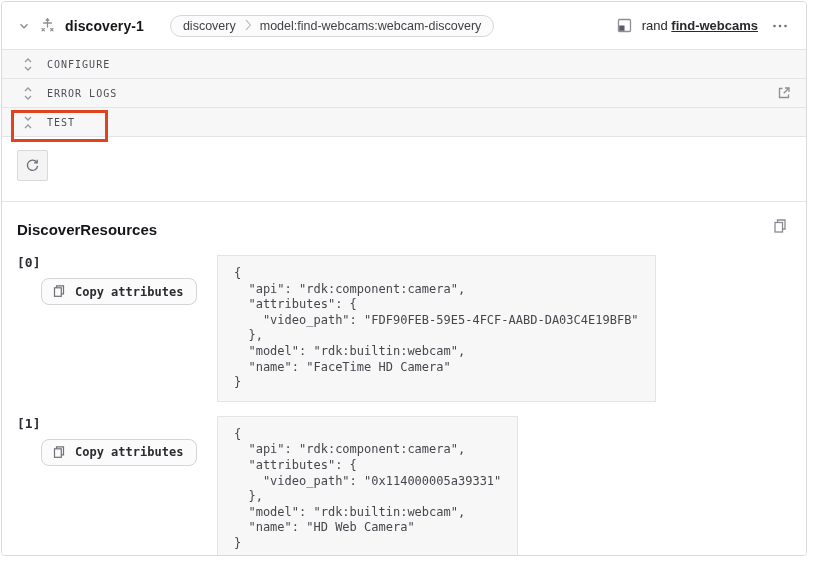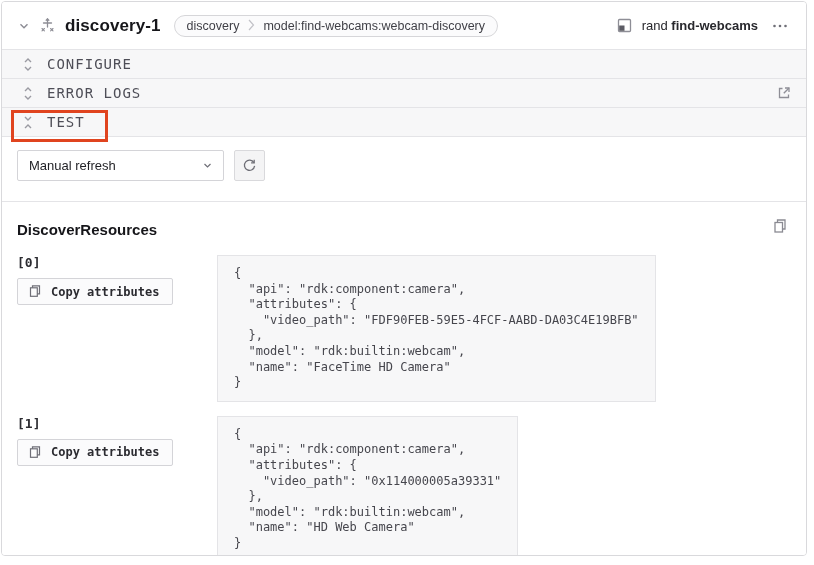--- a/index.html
+++ b/index.html
@@ -10,40 +10,40 @@
     overflow:hidden;
   }
   
   .card-header {
     height:47px; display:flex; align-items:center; padding:0 14px 0 16px;
     background:#ffffff;
   }
   .hdr-left { display:flex; align-items:center; gap:9px; flex:1; min-width:0; }
   .icon { display:inline-flex; align-items:center; justify-content:center; color:#8e8e96; flex:none; }
   .icon svg { display:block; }
-  .title { font-size:17px; font-weight:700; color:#16161a; letter-spacing:.1px; margin-right:4px; }
+  .title { font-size:14px; font-weight:700; color:#16161a; letter-spacing:.1px; margin-right:17px; }
   .badge {
     display:inline-flex; align-items:flex-start; gap:8px;
     border:1px solid #d6d6d9; background:#fbfbfc; border-radius:13px;
     padding:3px 12px; font-size:12.5px; color:#3f3f46; white-space:nowrap;
   }
   .badge .sep { color:#b9b9c0; }
   .hdr-right { display:flex; align-items:center; gap:10px; flex:none; }
   .from-text { font-size:13px; color:#28282d; }
-  .from-text b { font-weight:700; }
+  .from-text b { font-weight:700;text-decoration:underline; }
   .menu-btn { border:none; background:transparent; color:#6f6f77; cursor:pointer; padding:4px; display:flex; }
   
   .acc-row {
     position:relative; height:29px; display:flex; align-items:center;
     background:#f7f7f8; border-top:1px solid #e4e4e7; padding:0 12px 0 20px;
     cursor:pointer; width:100%;
   }
   .acc-label {
     font-family:"DejaVu Sans Mono","Liberation Mono",monospace;
-    font-size:14px; letter-spacing:1px; color:#4e4e57; margin-left:13px;
+    font-size:10px; letter-spacing:1px; color:#4e4e57; margin-left:13px;
   }
   .acc-spacer { flex:1; }
   .hl-box {
     position:absolute; left:9px; top:2px; width:97px; height:32px;
     border:3px solid #e0441f; z-index:3; pointer-events:none;
   }
   
   .test-content { background:#ffffff; border-top:1px solid #e4e4e7; }
   .controls { display:flex; align-items:center; gap:10px; padding:13px 16px 11px 15px; }
   .select {
@@ -64,24 +64,24 @@
   .copy-top-btn { border:none; background:transparent; color:#808088; cursor:pointer; padding:0; margin:-4px 2px 0 0; }
   .entry { display:flex; align-items:flex-start; margin-top:17px; }
   .entry + .entry { margin-top:14px; }
   .entry-left { width:200px; flex:none; }
   .index-label {
     font-family:"DejaVu Sans Mono","Liberation Mono",monospace;
     font-size:13px; font-weight:700; color:#2c2c31;
   }
   .copy-attr-btn {
     margin-top:8px; display:inline-flex; align-items:center; gap:9px;
-    border:1px solid #d4d4d8; background:#fbfbfc; border-radius:2px;
+    border:1px solid #d4d4d8; background:#fbfbfc; border-radius:8px;
     padding:5px 13px 5px 10px; cursor:pointer;
     font-family:"DejaVu Sans Mono","Liberation Mono",monospace;
-    font-size:12px; font-weight:700; color:#2c2c31;
+    font-size:12px; font-weight:700; color:#2c2c31;margin-left:24px;
   }
   .code-block {
     background:#f7f7f8; border:1px solid #e4e4e7;
     padding:10px 16px; width:fit-content; max-width:560px;
     font-family:"DejaVu Sans Mono","Liberation Mono",monospace;
     font-size:12px; line-height:15.6px; color:#46464d; white-space:pre;
   }
 </style>
 </head>
 <body>
@@ -173,28 +173,20 @@
       <svg width="12" height="15" viewBox="0 0 12 15" fill="none" stroke="#9a9aa2" stroke-width="1.4">
           <polyline points="3,2 6,5 9,2"></polyline>
           <polyline points="3,13 6,10 9,13"></polyline>
         </svg>
     </span>
     <span class="acc-label">TEST</span>
   </div>
 
   <div class="test-content">
     <div class="controls">
-      <div class="select">
-        <span>Manual refresh</span>
-        <span class="icon">
-          <svg width="11" height="11" viewBox="0 0 11 11" fill="none" stroke="#6f6f77" stroke-width="1.2">
-              <polyline points="2.5,4 5.5,7 8.5,4"></polyline>
-            </svg>
-        </span>
-      </div>
       <button class="refresh-btn">
         <svg width="15" height="15" viewBox="0 0 15 15" fill="none" stroke="#6f6f77" stroke-width="1.3">
           <path d="M11.9 4.6 A5.1 5.1 0 1 0 12.6 7.9"></path>
           <polyline points="12.2,1.8 12.2,4.9 9.1,4.9"></polyline>
         </svg>
       </button>
     </div>
     <div class="divider"></div>
 
     <div class="panel">

